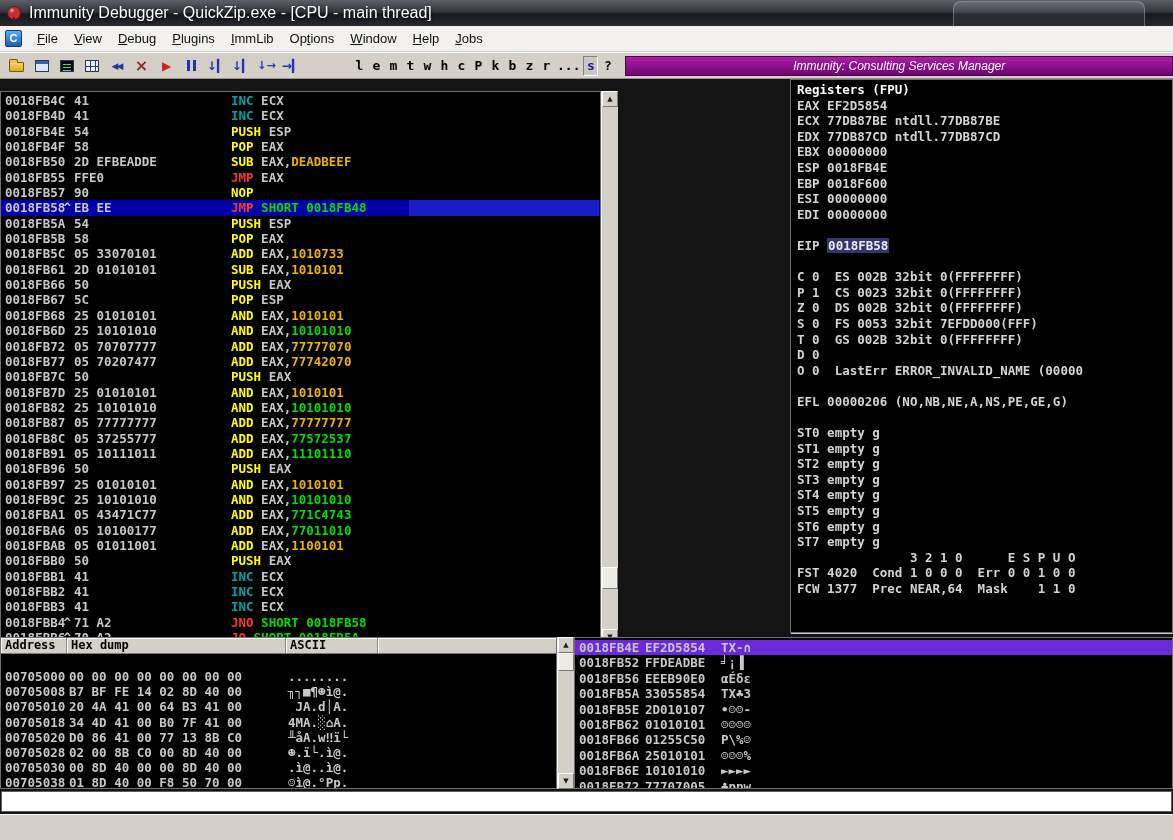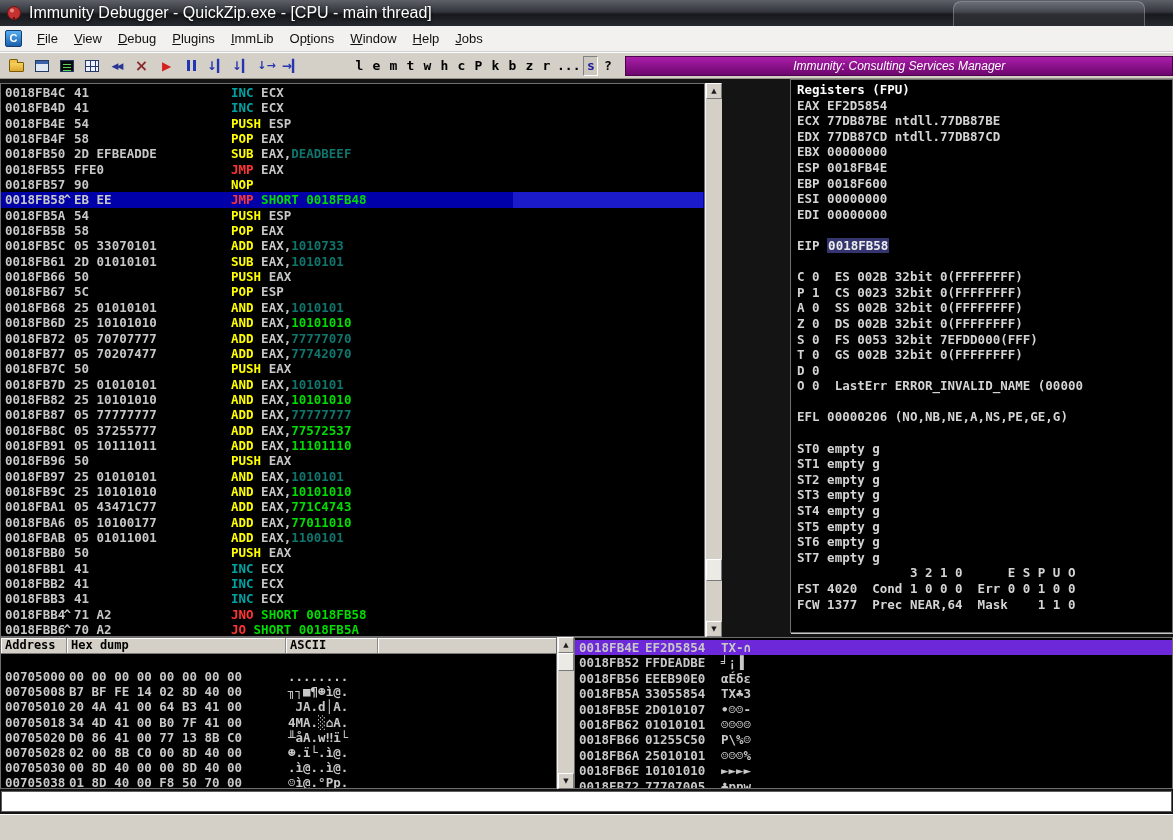--- a/index.html
+++ b/index.html
@@ -46,30 +46,30 @@
     font:bold 13px "DejaVu Sans Mono",monospace;color:#000}
   .lbtn.sel{border:1px solid;border-color:#828282 #fff #fff #828282;background:#ccc8bf;color:#1c1c9e}
   .banner{flex:1;height:20px;margin-left:10px;border:1px solid #4d004d;
     background:linear-gradient(#aa1eaa,#6d066d);display:flex;align-items:center;justify-content:center;
     color:#fff;font-style:italic;font-size:12px;white-space:nowrap;overflow:hidden}
 
   
   .workspace{position:absolute;left:0;top:79px;width:1173px;height:761px;background:#141414}
 
   
-  .disasm-wrap{position:absolute;left:0;top:4px;width:722px;height:554px;display:flex}
+  .disasm-wrap{position:absolute;left:0;top:12px;width:618px;height:554px;display:flex}
   .disasm-pane{flex:1;background:#000;border:1px solid #6e6e6e;overflow:hidden;padding-top:1px}
   .drow{position:relative;height:15.35px;line-height:15.35px;white-space:pre;display:flex}
   .daddr{flex:none;width:62px;padding-left:4px;color:#c8c8c8}
   .dpfx{flex:none;width:8px;text-align:right;color:#c8c8c8}
   .dhex{flex:none;width:160px;padding-left:3px;color:#c8c8c8}
   .dins{flex:1}
   .drow.sel{background:#0000a8}
   .drow.sel::after{content:"";position:absolute;right:1px;top:0;width:190px;height:100%;background:rgba(70,70,255,.38)}
-  .c-y{color:#ffff00}.c-c{color:#0f766e}.c-r{color:#ff3434}.c-g{color:#00dd00}
+  .c-y{color:#ffff00}.c-c{color:#eab308}.c-r{color:#ff3434}.c-g{color:#00dd00}
   .c-t{color:#00a3a3}.c-s{color:#c8c8c8}
 
   
   .vscroll{width:17px;flex:none;background:#d4d0c8;position:relative;border-left:1px solid #f2f2f2}
   .sarrow{position:absolute;left:0;width:16px;height:16px;background:#d4d0c8;color:#1c1c1c;
     border:1px solid;border-color:#fff #7a7a7a #7a7a7a #fff;font-size:7px;
     display:flex;align-items:center;justify-content:center;font-family:"DejaVu Sans",sans-serif}
   .sarrow.up{top:0}.sarrow.down{bottom:0}
   .sthumb{position:absolute;left:0;width:16px;background:#eceae4;border:1px solid;border-color:#fff #7a7a7a #7a7a7a #fff}
 
@@ -255,21 +255,20 @@
         <div class="rline mono"><span>EBX 00000000</span></div>
         <div class="rline mono"><span>ESP 0018FB4E</span></div>
         <div class="rline mono"><span>EBP 0018F600</span></div>
         <div class="rline mono"><span>ESI 00000000</span></div>
         <div class="rline mono"><span>EDI 00000000</span></div>
         <div class="rline mono">&nbsp;</div>
         <div class="rline mono"><span>EIP </span><span class="r-hl">0018FB58</span></div>
         <div class="rline mono">&nbsp;</div>
         <div class="rline mono"><span>C 0  ES 002B 32bit 0(FFFFFFFF)</span></div>
         <div class="rline mono"><span>P 1  CS 0023 32bit 0(FFFFFFFF)</span></div>
-        <div class="rline mono"><span>A 0  SS 002B 32bit 0(FFFFFFFF)</span></div>
         <div class="rline mono"><span>Z 0  DS 002B 32bit 0(FFFFFFFF)</span></div>
         <div class="rline mono"><span>S 0  FS 0053 32bit 7EFDD000(FFF)</span></div>
         <div class="rline mono"><span>T 0  GS 002B 32bit 0(FFFFFFFF)</span></div>
         <div class="rline mono"><span>D 0</span></div>
         <div class="rline mono"><span>O 0  LastErr ERROR_INVALID_NAME (00000</span></div>
         <div class="rline mono">&nbsp;</div>
         <div class="rline mono"><span>EFL 00000206 (NO,NB,NE,A,NS,PE,GE,G)</span></div>
         <div class="rline mono">&nbsp;</div>
         <div class="rline mono"><span>ST0 empty g</span></div>
         <div class="rline mono"><span>ST1 empty g</span></div>

